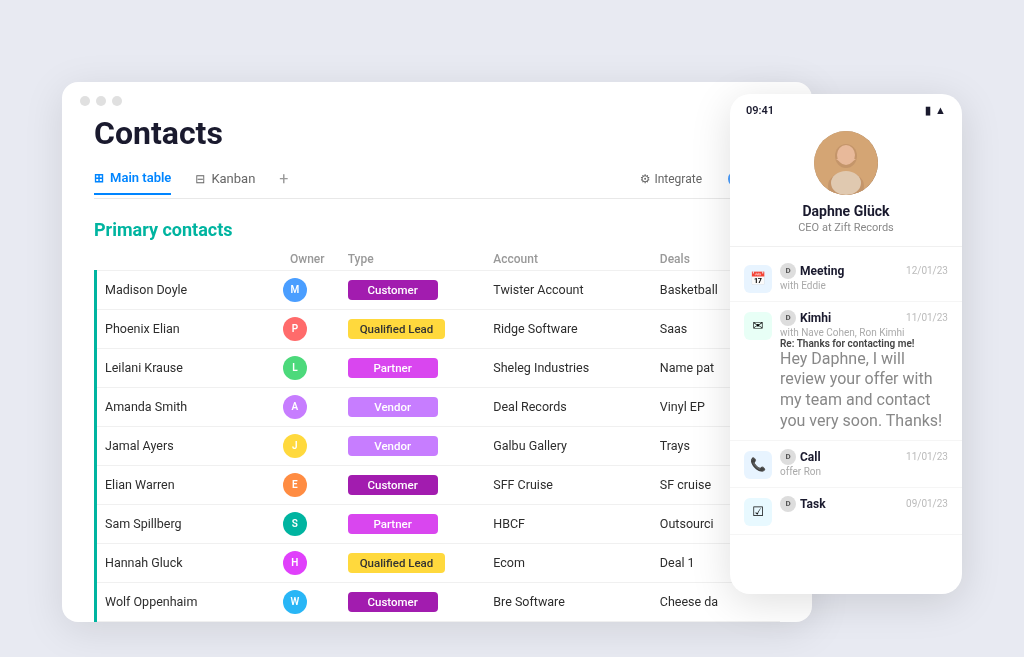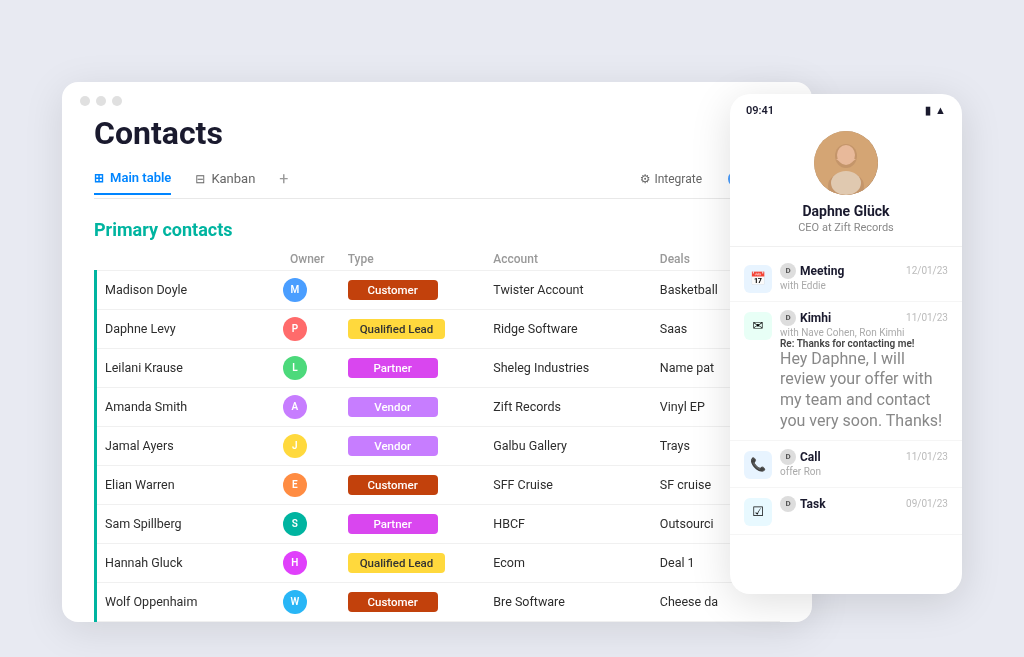--- a/index.html
+++ b/index.html
@@ -171,21 +171,21 @@
     .badge {
       display: inline-block;
       padding: 3px 12px;
       border-radius: 4px;
       font-size: 11.5px;
       font-weight: 500;
       color: #fff;
       text-align: center;
       min-width: 90px;
     }
-    .badge-customer { background: #c2410c; text-align: center; }
+    .badge-customer { background: #a21caf; text-align: center; }
     .badge-qualified { background: #ffd93d; color: #333; }
     .badge-partner { background: #d946ef; }
     .badge-vendor { background: #c77dff; }
 
     
     .mobile-card {
       position: absolute;
       top: 50px;
       right: 0;
       width: 232px;
@@ -378,21 +378,21 @@
         <div class="owner-avatar" style="background:#4a9eff">M</div>
       </div>
     </td>
     <td class="col-type">
       <span class="badge badge-customer">Customer</span>
     </td>
     <td class="col-account">Twister Account</td>
     <td class="col-deals">Basketball</td>
   </tr>
             <tr>
-    <td class="col-name">Daphne Levy</td>
+    <td class="col-name">Phoenix Elian</td>
     <td class="col-owner">
       <div class="owner-avatars">
         <div class="owner-avatar" style="background:#ff6b6b">P</div>
       </div>
     </td>
     <td class="col-type">
       <span class="badge badge-qualified">Qualified Lead</span>
     </td>
     <td class="col-account">Ridge Software</td>
     <td class="col-deals">Saas</td>
@@ -413,21 +413,21 @@
             <tr>
     <td class="col-name">Amanda Smith</td>
     <td class="col-owner">
       <div class="owner-avatars">
         <div class="owner-avatar" style="background:#c77dff">A</div>
       </div>
     </td>
     <td class="col-type">
       <span class="badge badge-vendor">Vendor</span>
     </td>
-    <td class="col-account">Zift Records</td>
+    <td class="col-account">Deal Records</td>
     <td class="col-deals">Vinyl EP</td>
   </tr>
             <tr>
     <td class="col-name">Jamal Ayers</td>
     <td class="col-owner">
       <div class="owner-avatars">
         <div class="owner-avatar" style="background:#ffd93d">J</div>
       </div>
     </td>
     <td class="col-type">

